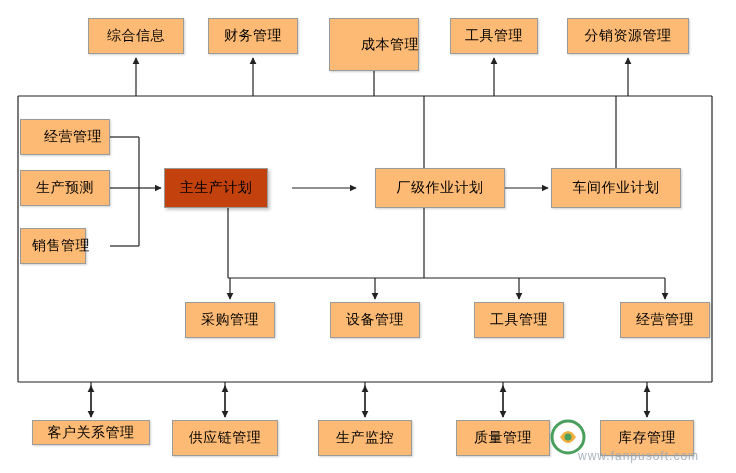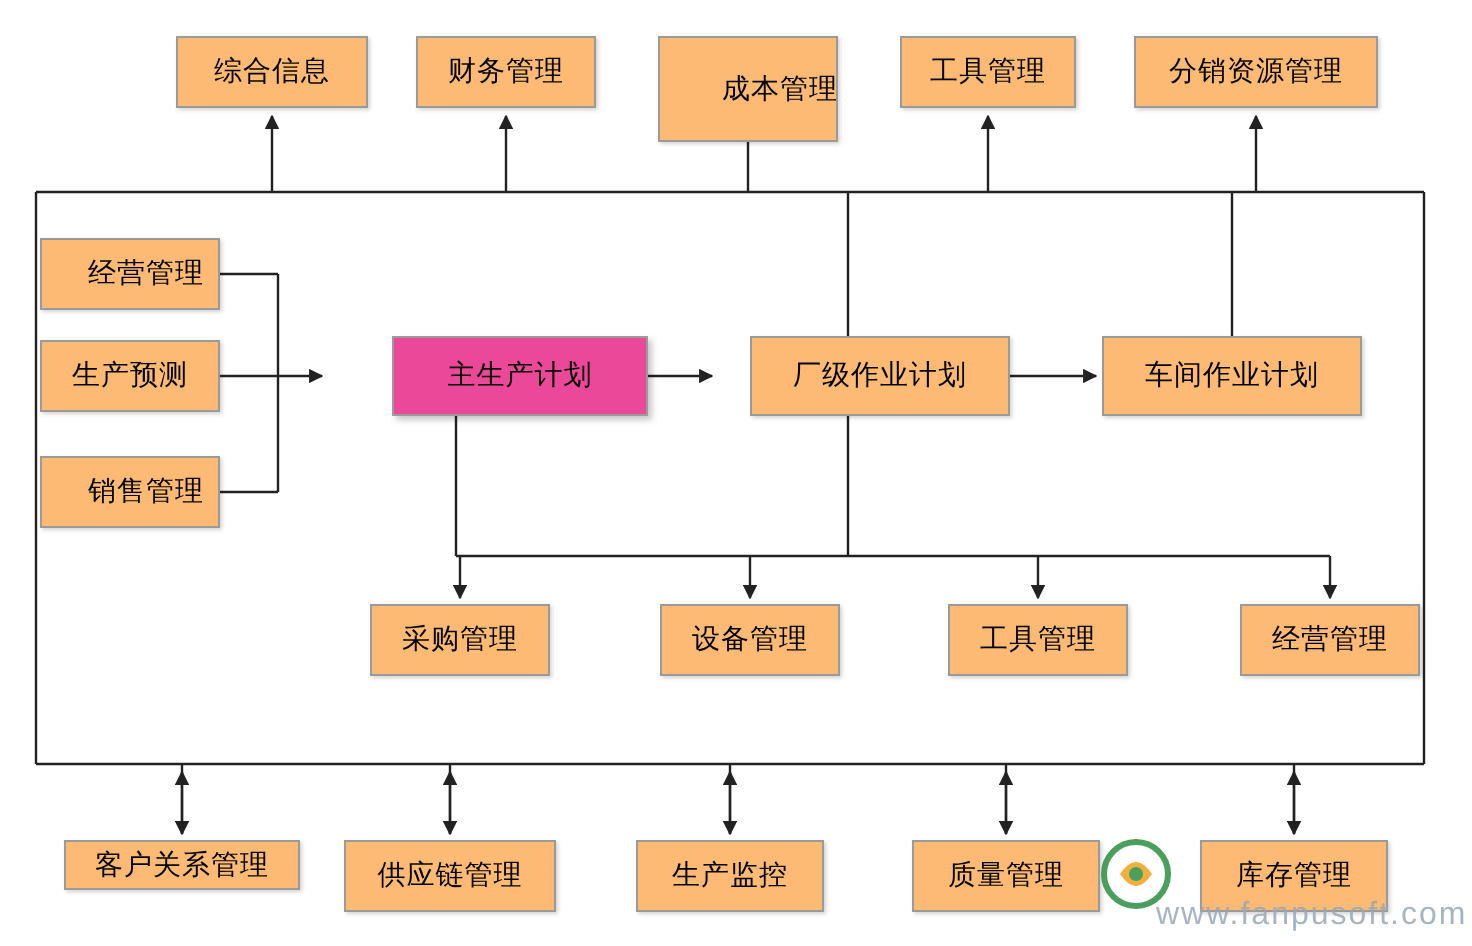--- a/index.html
+++ b/index.html
@@ -38,21 +38,21 @@
     color:#15803d;
     position:absolute;
     left:42px;top:16px;
     letter-spacing:1px;
     text-shadow:0 1px 0 #fff;
     margin-top:47px;
   }
   .wm-sub{
     position:absolute;
     left:28px;top:34px;
-    font-size:16px;
+    font-size:12px;
     color:#9aa8b4;
     letter-spacing:1px;
   }
   .wm-logo{
     position:absolute;left:0;top:4px;
     width:36px;height:36px;
   }
 </style>
 </head>
 <body>
@@ -117,23 +117,23 @@
   </svg>
 
   <div class="node" style="left:88px;top:18px;width:96px;height:36px;">综合信息</div>
   <div class="node" style="left:208px;top:18px;width:90px;height:36px;">财务管理</div>
   <div class="node" style="left:329px;top:18px;width:90px;height:53px;padding-left:32px;">成本管理</div>
   <div class="node" style="left:450px;top:18px;width:88px;height:36px;">工具管理</div>
   <div class="node" style="left:567px;top:18px;width:122px;height:36px;">分销资源管理</div>
 
   <div class="node" style="left:20px;top:119px;width:90px;height:36px;padding-left:16px;">经营管理</div>
   <div class="node" style="left:20px;top:170px;width:90px;height:36px;">生产预测</div>
-  <div class="node" style="left:20px;top:228px;width:90px;height:36px;padding-left:16px;">销售管理</div>
+  <div class="node" style="left:20px;top:228px;width:66px;height:36px;padding-left:16px;">销售管理</div>
 
-  <div class="node shadow2" style="left:164px;top:168px;width:128px;height:40px;background:#ec4899;margin-left:32px;">主生产计划</div>
+  <div class="node shadow2" style="left:164px;top:168px;width:104px;height:40px;background:#c2410c;">主生产计划</div>
   <div class="node" style="left:359px;top:168px;width:130px;height:40px;margin-left:16px;">厂级作业计划</div>
   <div class="node" style="left:551px;top:168px;width:130px;height:40px;">车间作业计划</div>
 
   <div class="node" style="left:185px;top:302px;width:90px;height:36px;">采购管理</div>
   <div class="node" style="left:330px;top:302px;width:90px;height:36px;">设备管理</div>
   <div class="node" style="left:474px;top:302px;width:90px;height:36px;">工具管理</div>
   <div class="node" style="left:620px;top:302px;width:90px;height:36px;">经营管理</div>
 
   <div class="node" style="left:32px;top:420px;width:118px;height:25px;">客户关系管理</div>
   <div class="node" style="left:172px;top:420px;width:106px;height:36px;">供应链管理</div>

